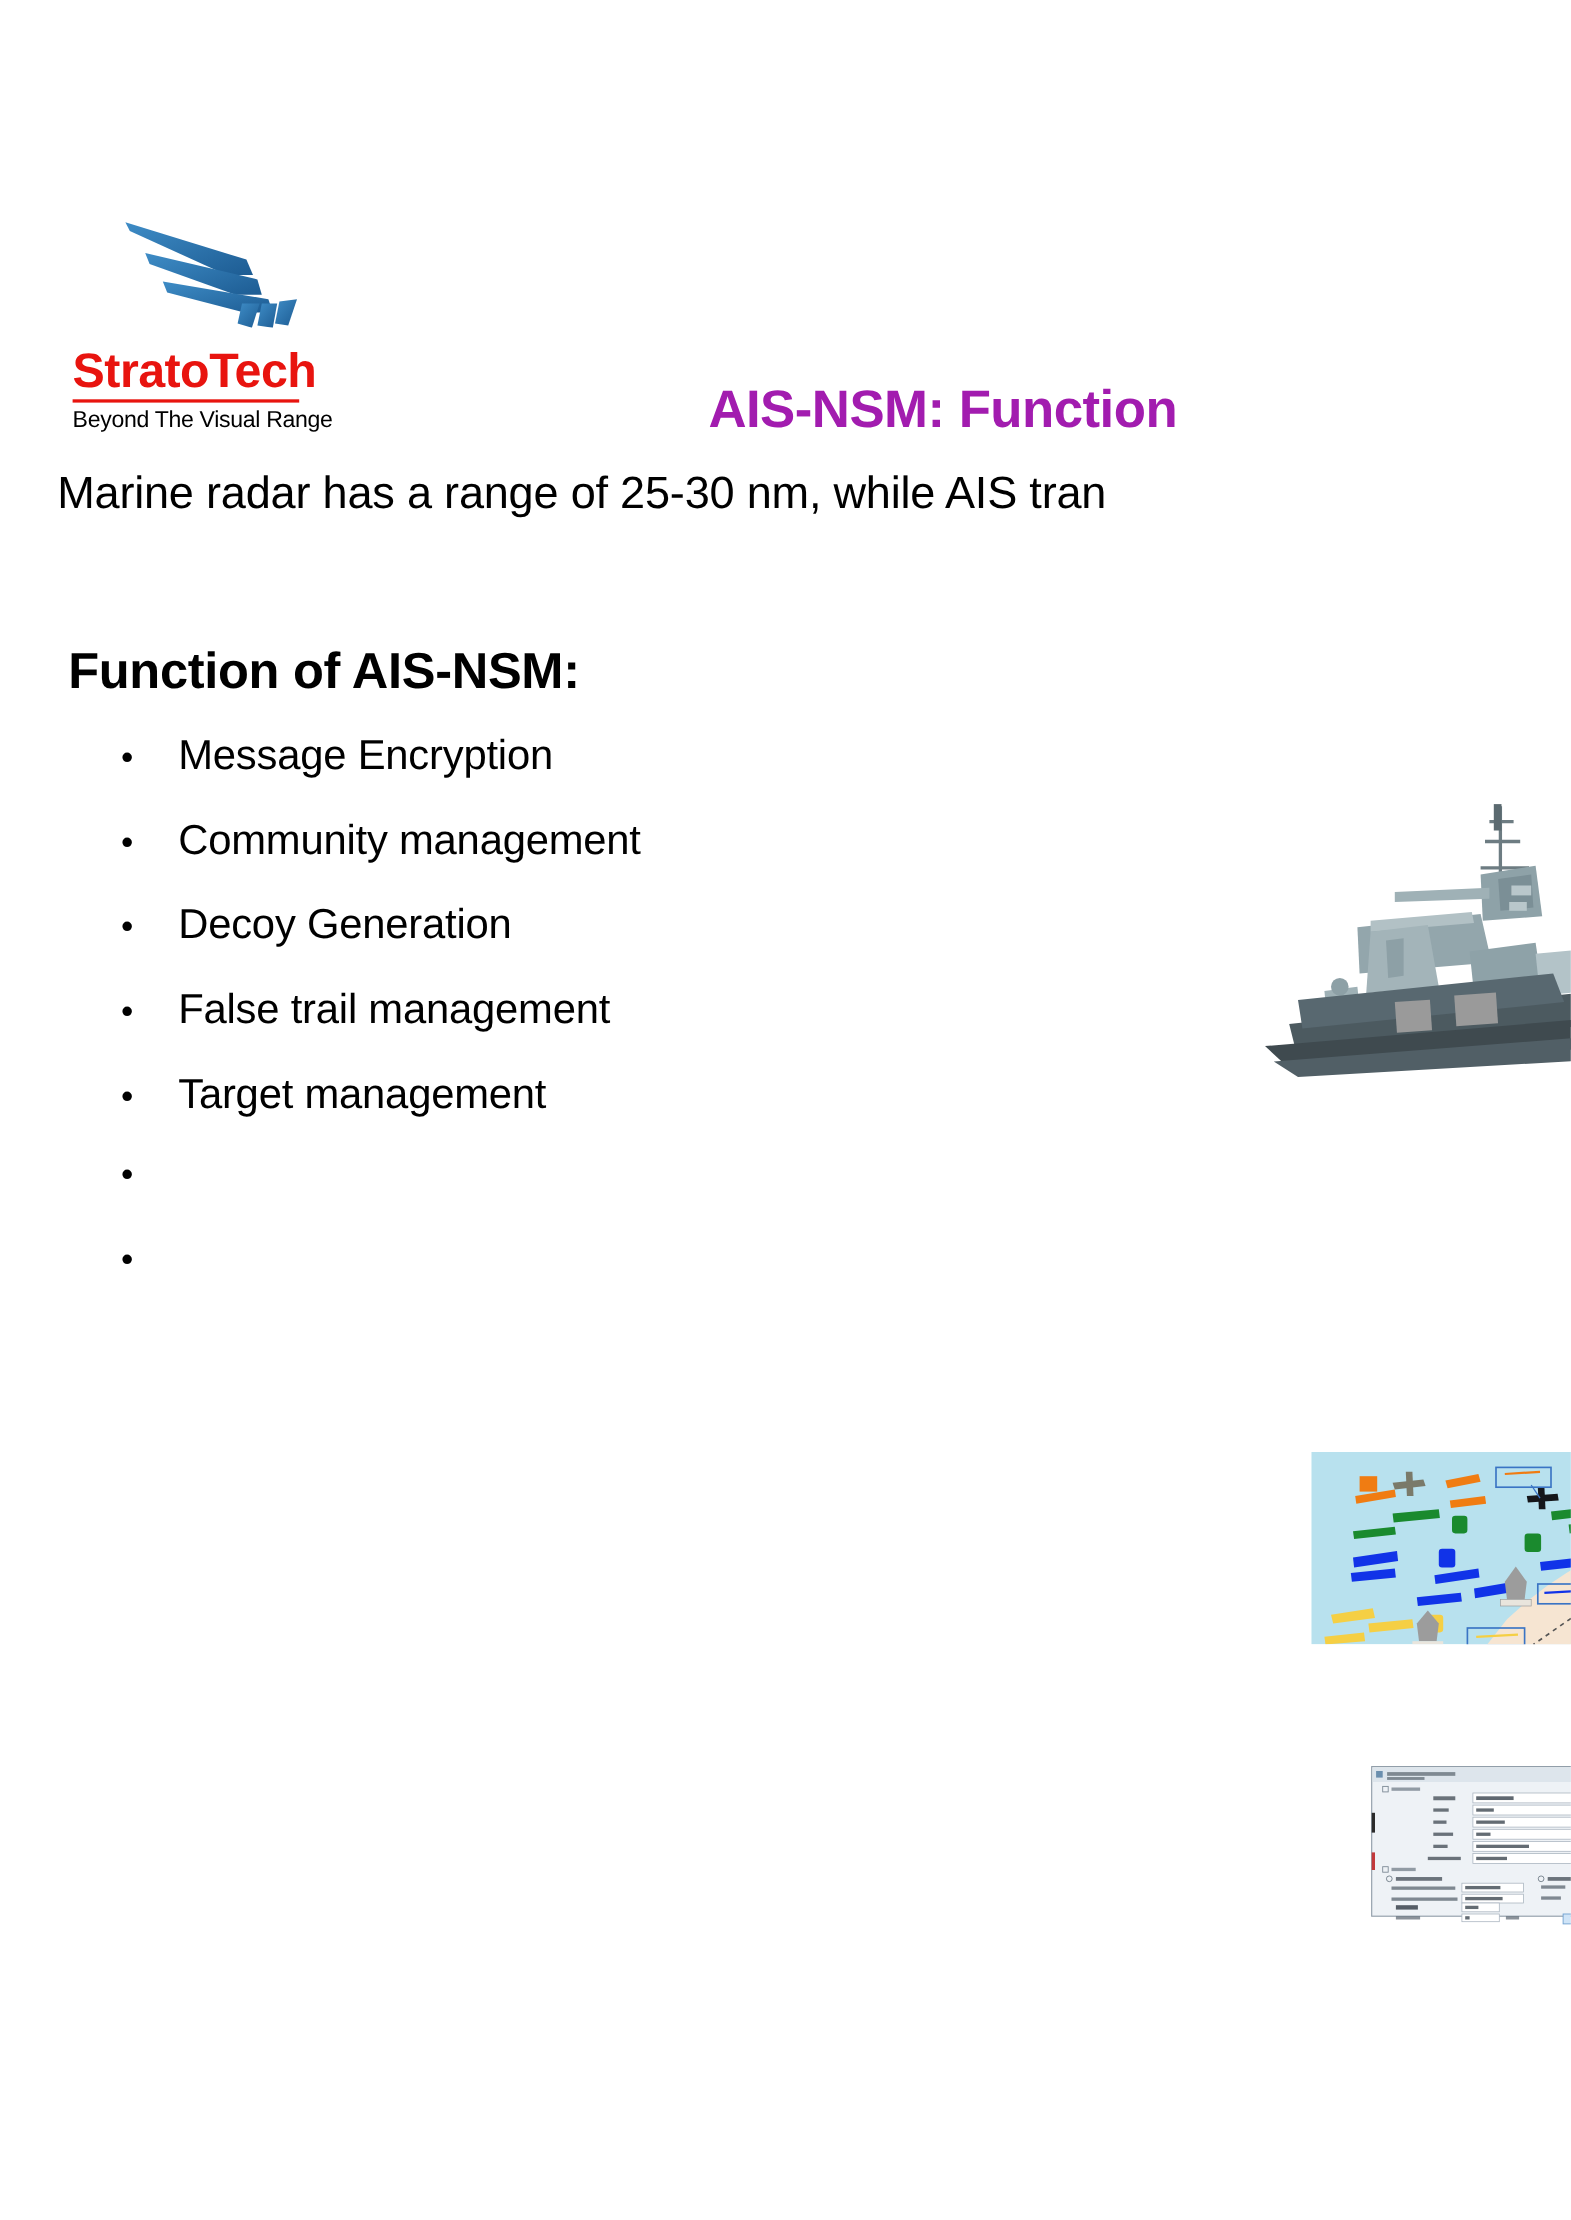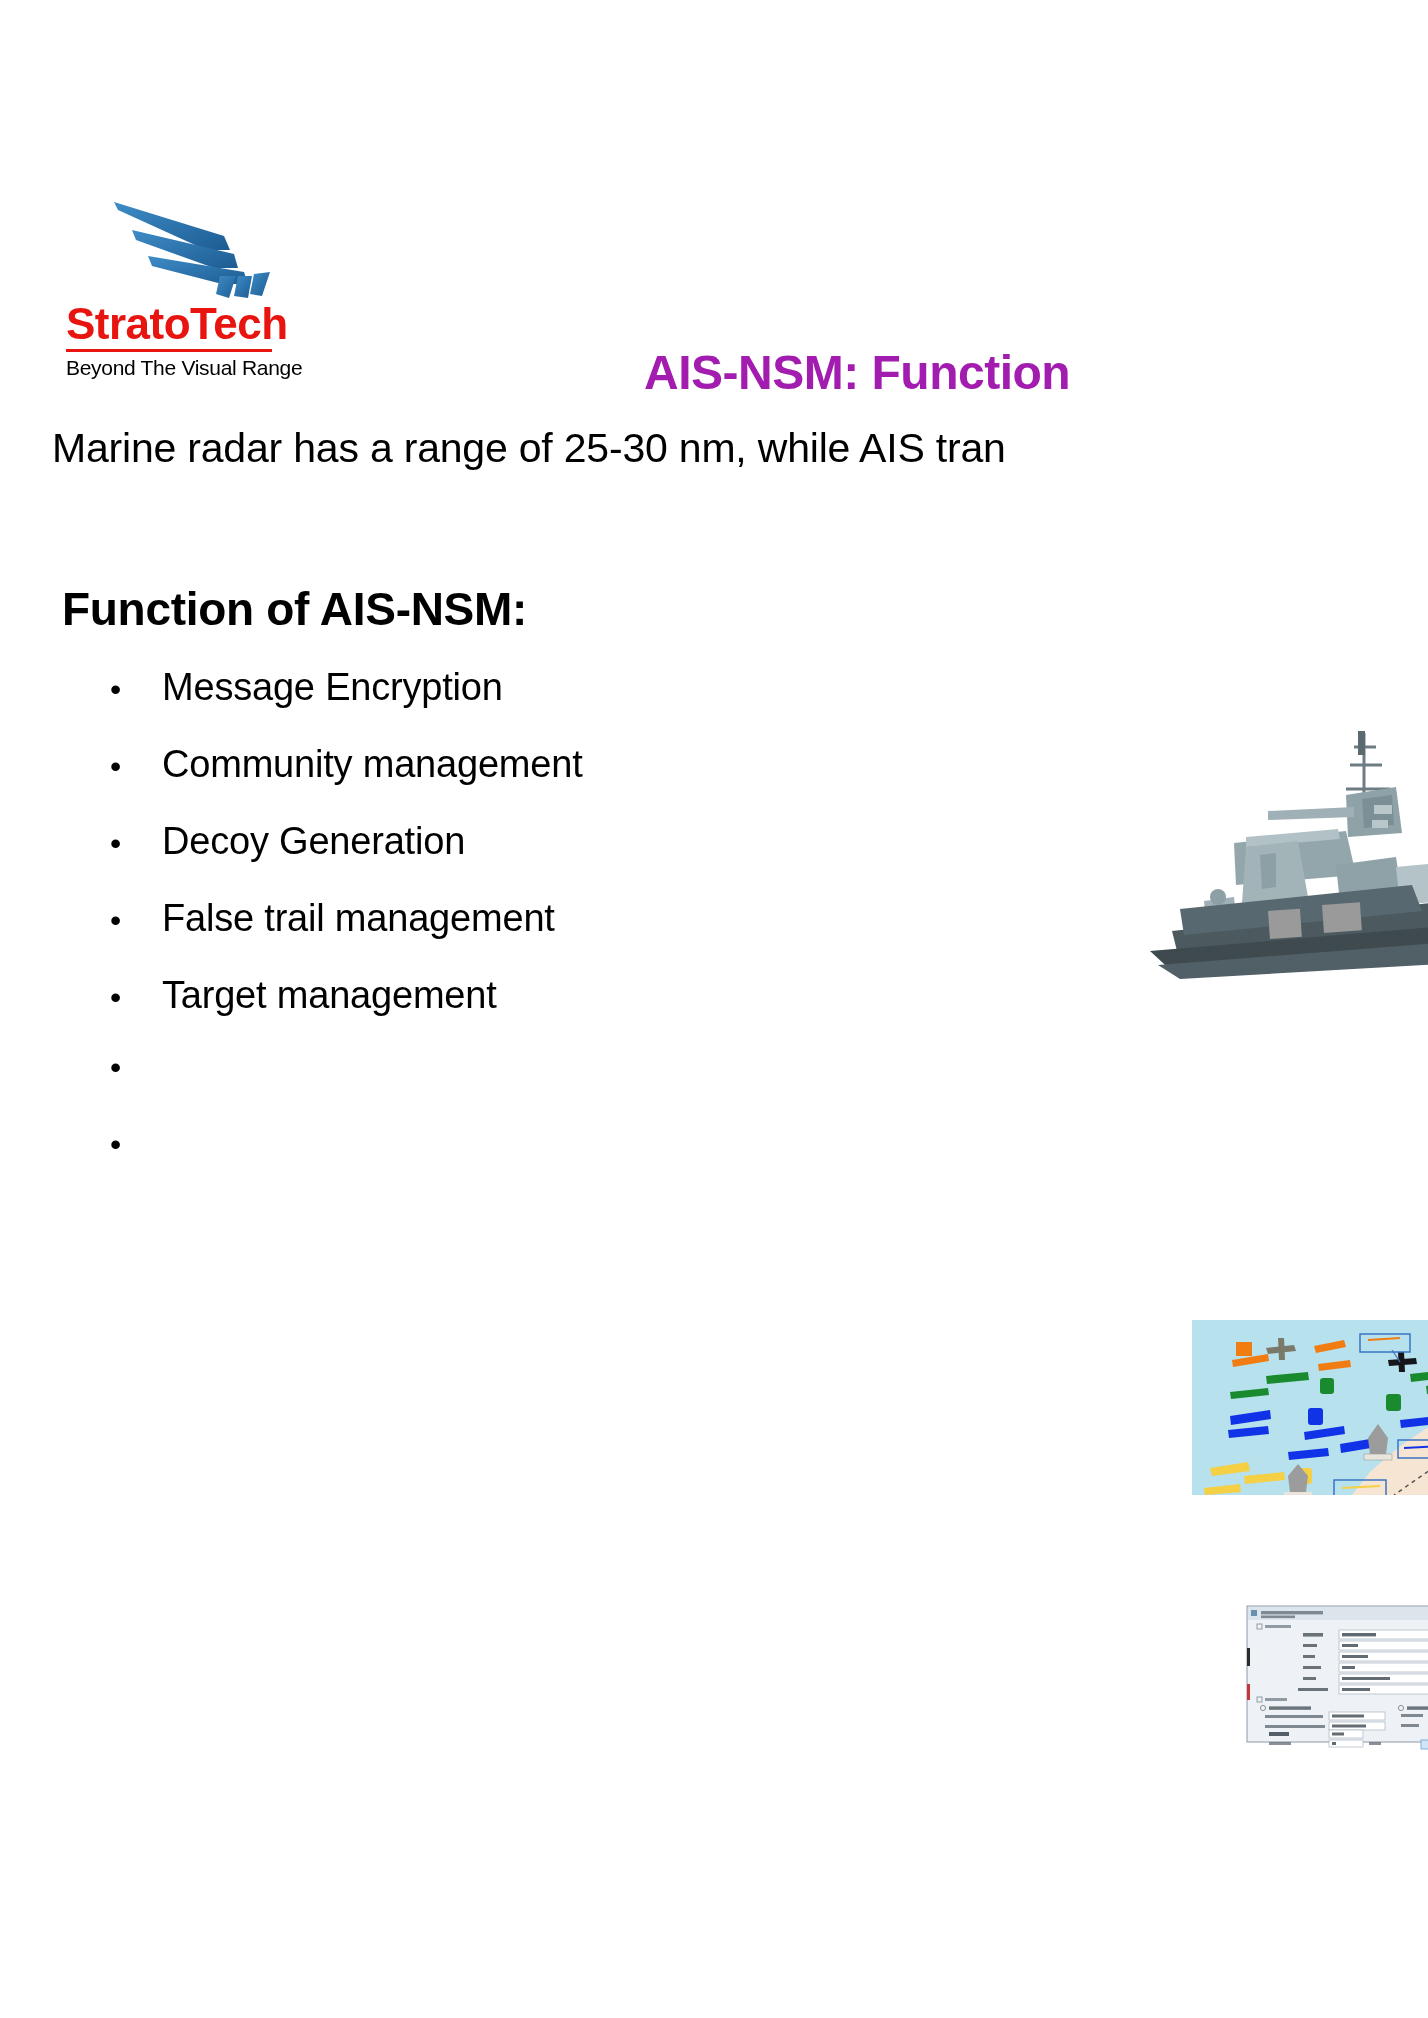--- a/index.html
+++ b/index.html
@@ -16,21 +16,21 @@
   .logo-block{position:absolute;left:62px;top:188px;width:230px;}
   .logo-wing{position:relative;height:110px;width:175px;margin-left:40px;}
   .logo-wing svg{display:block;}
   .logo-word{
     font-family:"Liberation Sans", sans-serif;
     font-weight:bold;
     font-size:44px;
     color:#e8140f;
     letter-spacing:-0.5px;
     line-height:1.0;
-    margin-top:4px;
+    margin-top:18px;
     margin-left:4px;
   }
   .logo-rule{
     height:3px;background:#e8140f;width:206px;margin-left:4px;margin-top:3px;
   }
   .logo-tag{
     font-family:"Liberation Sans", sans-serif;
     font-size:21px;
     color:#000000;
     margin-left:4px;

